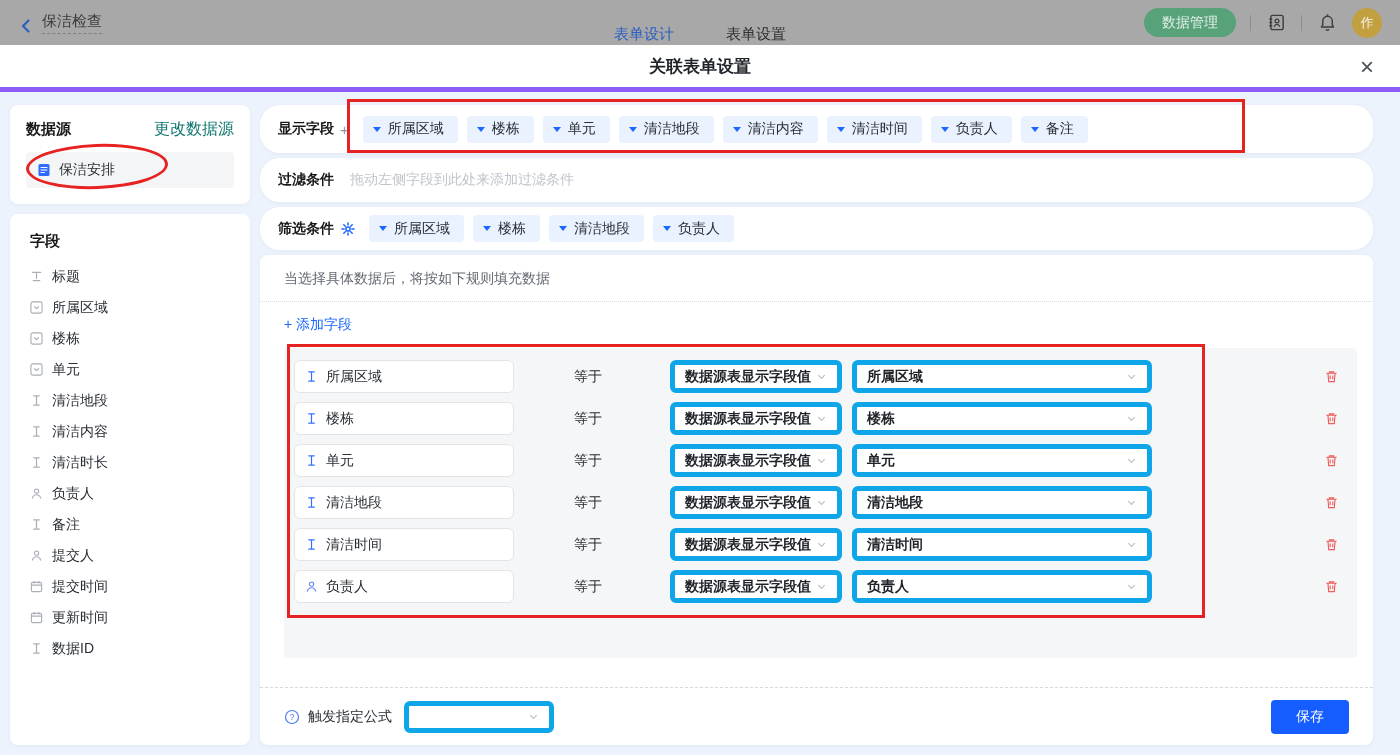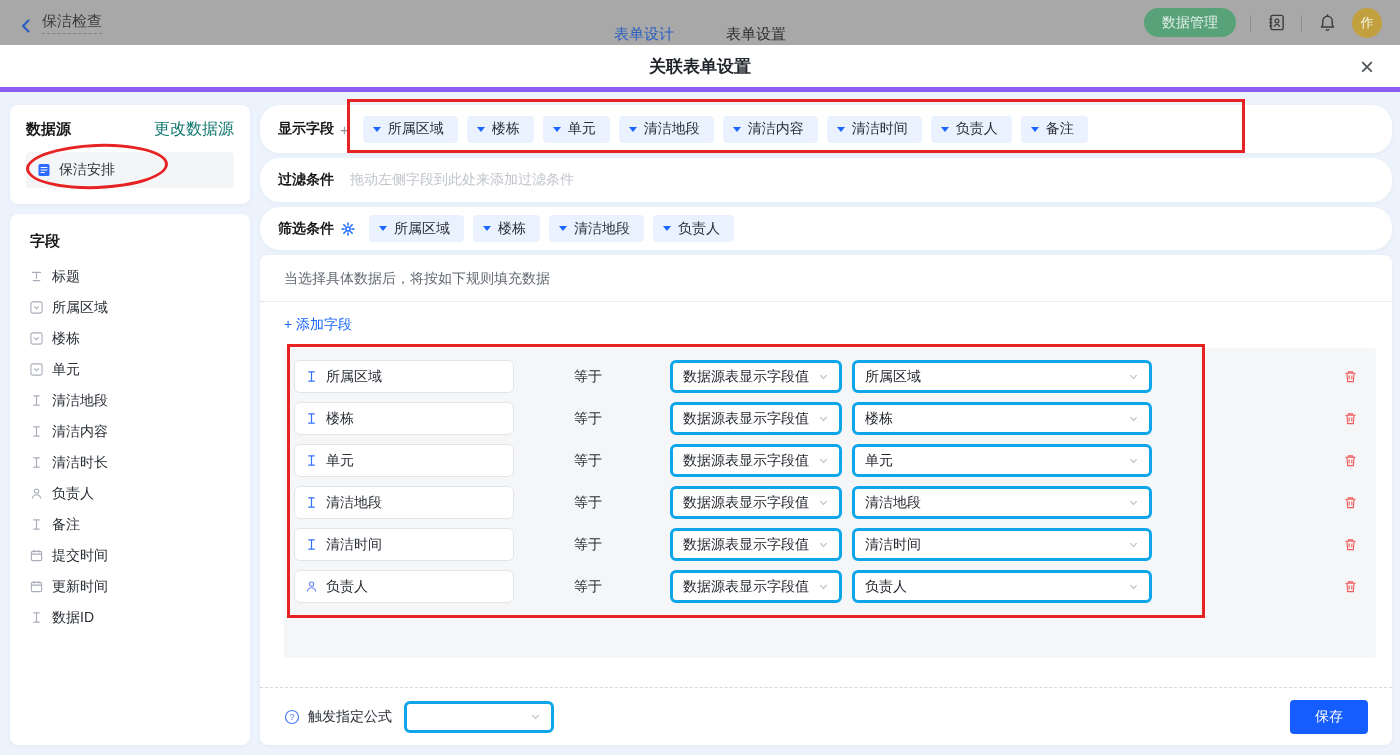--- a/index.html
+++ b/index.html
@@ -25,21 +25,21 @@
             display:flex; align-items:center; justify-content:center; font-size:13px; cursor:pointer; }
 
   
   .modal-head { position:absolute; top:45px; left:0; right:0; height:47px; background:#fff;
                 border-bottom:5px solid #8b5cf6; display:flex; align-items:center; justify-content:center; }
   .modal-title { font-size:17px; font-weight:700; color:#1f2329; }
   .modal-close { position:absolute; right:26px; top:8px; font-size:24px; color:#4e5358; cursor:pointer; line-height:28px; }
 
   
   .content { position:absolute; top:93px; left:0; right:0; bottom:0; display:flex;
-             padding:12px 8px 10px 10px; gap:10px; }
+             padding:12px 27px 10px 10px; gap:10px; }
   .card { background:#fff; border-radius:8px; box-shadow:0 1px 4px rgba(31,56,88,.05); }
 
   .sidebar { width:240px; display:flex; flex-direction:column; }
   .ds-card { padding:14px 16px 16px; }
   .ds-head { display:flex; align-items:center; justify-content:space-between; }
   .panel-h { font-size:15px; font-weight:700; color:#17181a; }
   .link { color:#0f766e; font-size:16px; cursor:pointer; }
   .ds-item { margin-top:12px; background:#f4f5f6; border-radius:4px; height:36px; display:flex;
              align-items:center; gap:8px; padding:0 11px; cursor:pointer; }
   .fields-card { margin-top:10px; flex:1; padding:18px 20px; overflow:hidden; }
@@ -64,22 +64,22 @@
 
   .big-card { flex:1; display:flex; flex-direction:column; overflow:hidden; }
   .note { padding:15px 24px 13px; color:#646a73; border-bottom:1px dotted #d9d9d9; }
   .add-link { padding:14px 24px 12px; color:#1a66ff; cursor:pointer; width:fit-content; }
   .rules { margin:2px 16px 0 24px; background:#f5f6f7; border-radius:4px; height:310px; padding:12px 0 0 10px; }
   .rule-row { display:flex; align-items:center; height:33px; margin-bottom:9px; }
   .fbox { width:220px; height:33px; background:#fff; border:1px solid #e3e4e6; border-radius:6px;
           display:flex; align-items:center; gap:8px; padding:0 10px; }
   .fbox .fic { display:flex; }
   .eq { margin-left:60px; width:60px; color:#1f2329; }
-  .sel { height:33px; background:#fff; border:3px solid #0ea5e9; border-radius:6px; display:flex;
-         align-items:center; padding:0 10px; cursor:pointer; color:#1f2329; }
+  .sel { height:33px; background:#fff; border:5px solid #0ea5e9; border-radius:6px; display:flex;
+         align-items:center; padding:0 10px; cursor:pointer; color:#1f2329;font-weight:bold; }
   .sel .chev { margin-left:auto; display:flex; }
   .sel1 { width:172px; margin-left:36px; }
   .sel2 { width:300px; margin-left:10px; }
   .trash { margin-left:auto; margin-right:18px; cursor:pointer; display:flex; }
 
   .spacer { flex:1; }
   .foot { border-top:1px dashed #d8d8d8; height:58px; display:flex; align-items:center; padding:0 24px; }
   .foot-lbl { margin-left:8px; color:#2a2f36; }
   .foot-sel { width:150px; height:32px; margin-left:12px; }
   .save-btn { margin-left:auto; width:78px; height:34px; background:#165dff; color:#fff; border:none;
@@ -231,20 +231,29 @@
             <span class="fic">
                 <svg width="13" height="13" viewBox="0 0 14 14">
                   <path d="M4 2h6M4 12h6M7 2v10" fill="none" stroke="currentColor" stroke-width="1.3" stroke-linecap="round"></path>
                 </svg>
               </span>
             <span>备注</span>
           </div>
           <div class="f-item">
             <span class="fic">
                 <svg width="13" height="13" viewBox="0 0 14 14">
+                  <circle cx="7" cy="4.5" r="2.3" fill="none" stroke="currentColor" stroke-width="1.2"></circle>
+                  <path d="M2.5 12c.8-2.6 2.4-3.6 4.5-3.6s3.7 1 4.5 3.6" fill="none" stroke="currentColor" stroke-width="1.2" stroke-linecap="round"></path>
+                </svg>
+              </span>
+            <span>提交人</span>
+          </div>
+          <div class="f-item">
+            <span class="fic">
+                <svg width="13" height="13" viewBox="0 0 14 14">
                   <rect x="1.5" y="2.5" width="11" height="10" rx="1.5" fill="none" stroke="currentColor" stroke-width="1.2"></rect>
                   <path d="M4.5 1.2v2.6M9.5 1.2v2.6M1.5 5.5h11" stroke="currentColor" stroke-width="1.2"></path>
                 </svg>
               </span>
             <span>提交时间</span>
           </div>
           <div class="f-item">
             <span class="fic">
                 <svg width="13" height="13" viewBox="0 0 14 14">
                   <rect x="1.5" y="2.5" width="11" height="10" rx="1.5" fill="none" stroke="currentColor" stroke-width="1.2"></rect>

